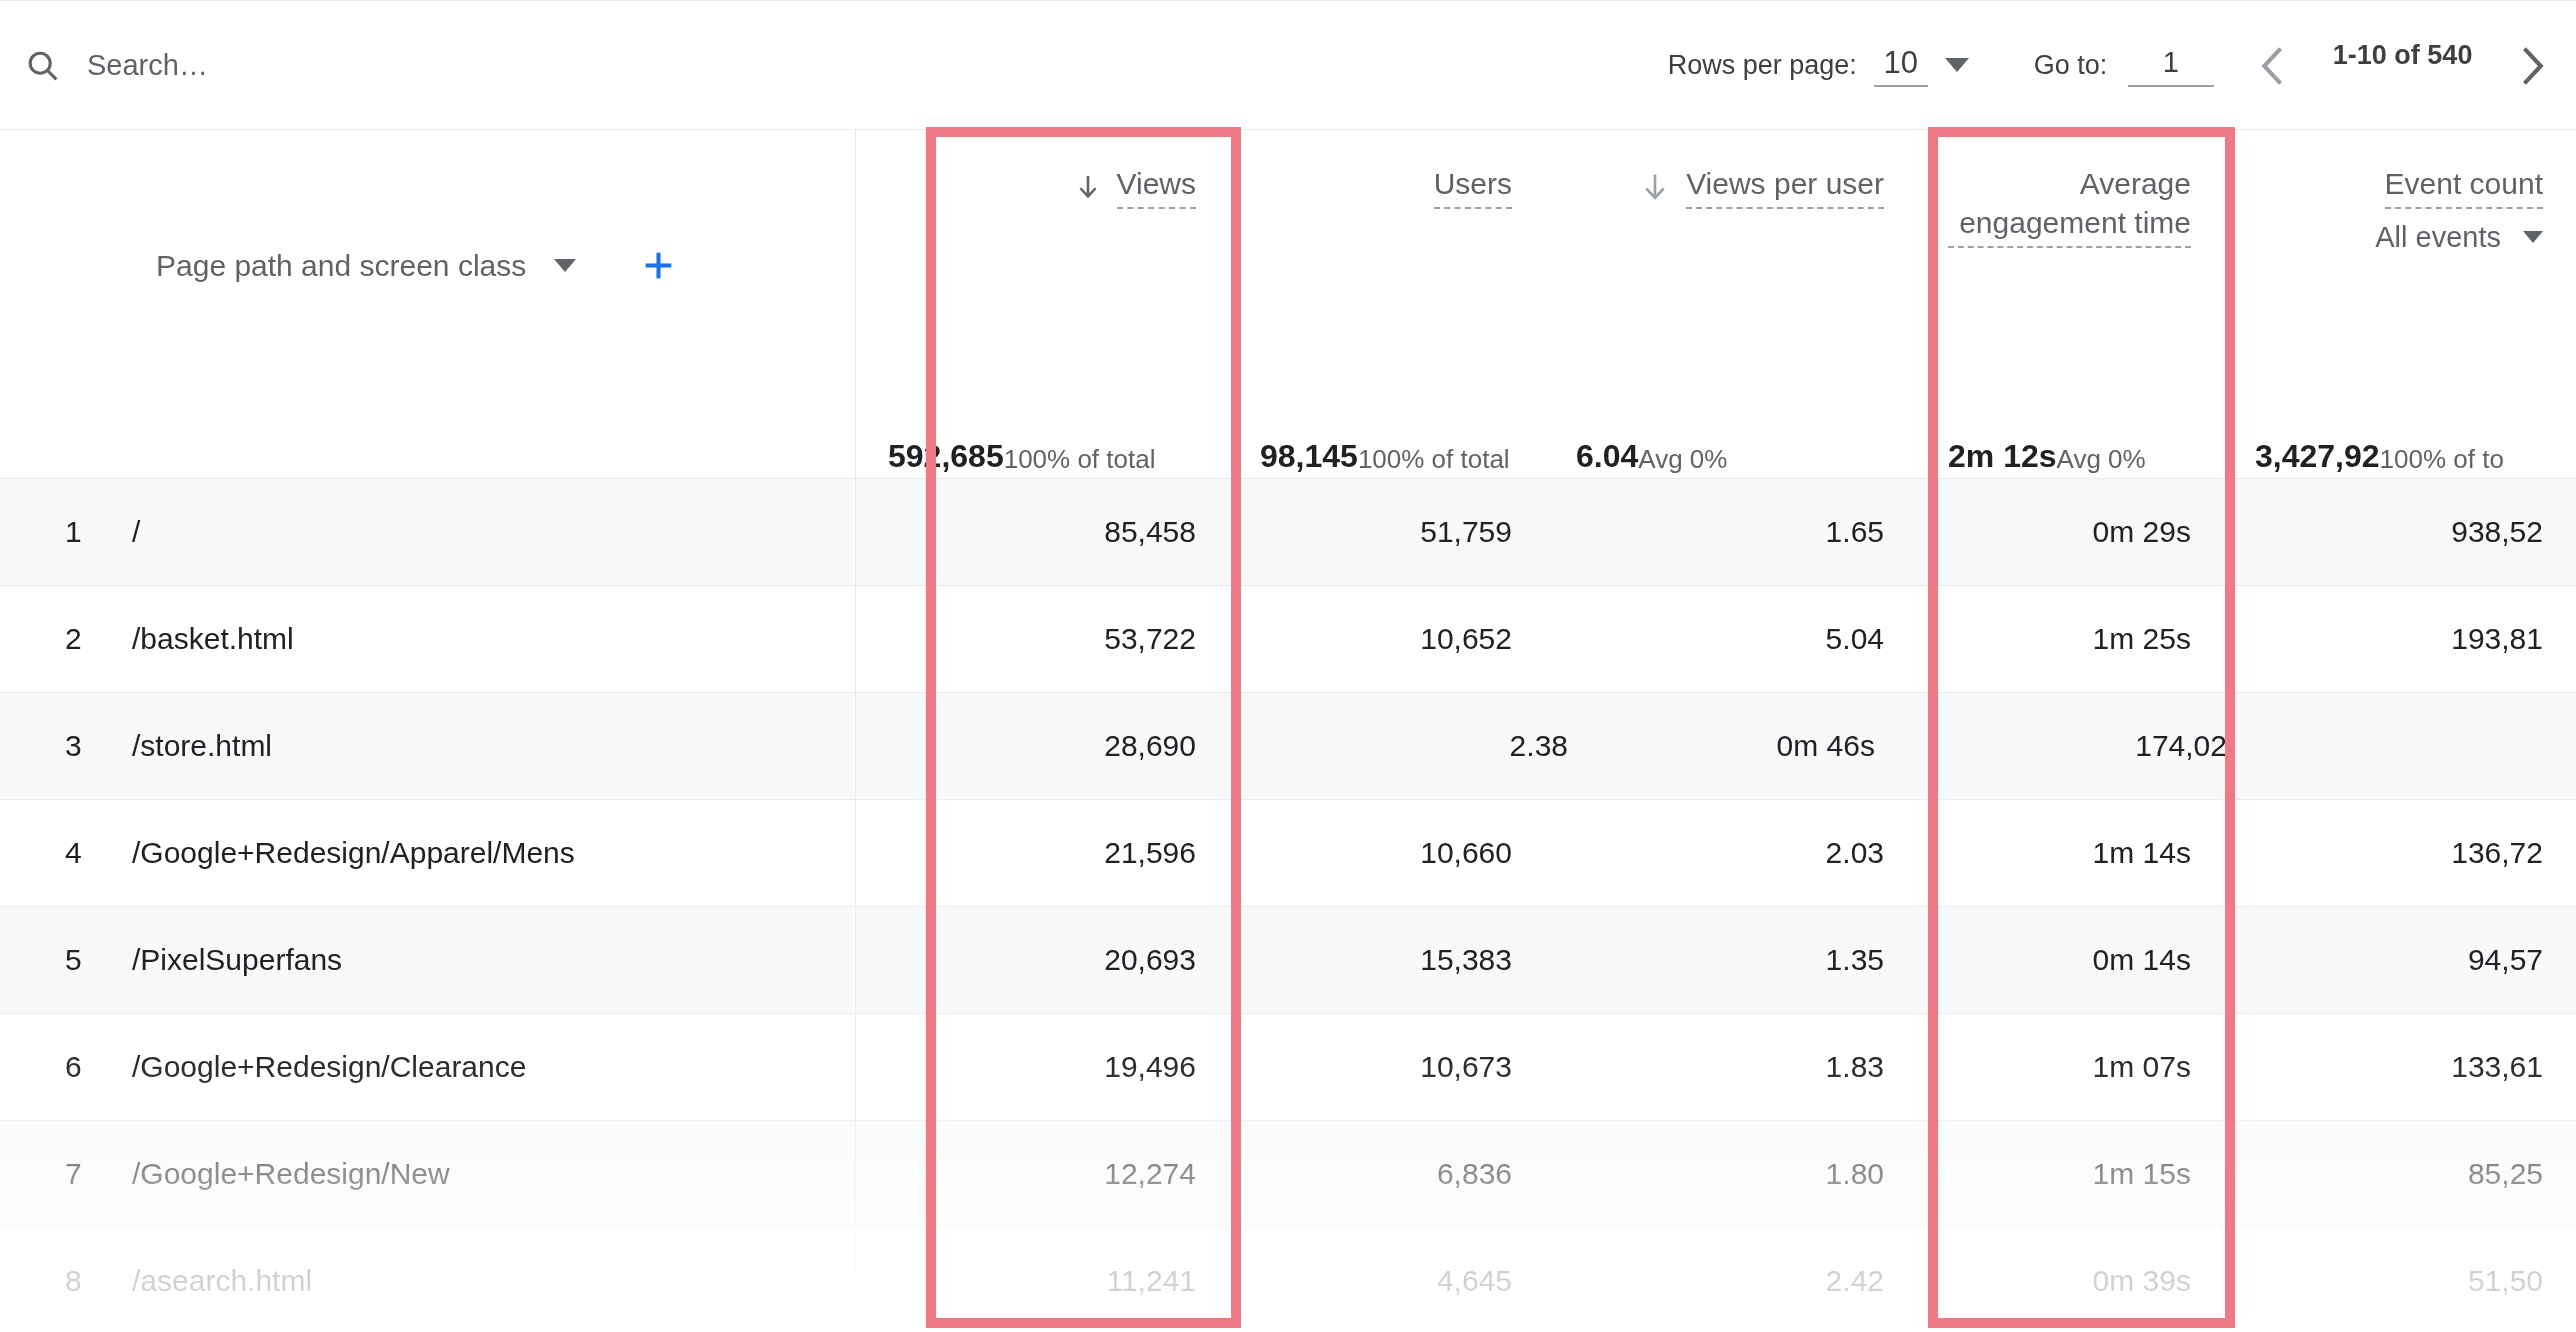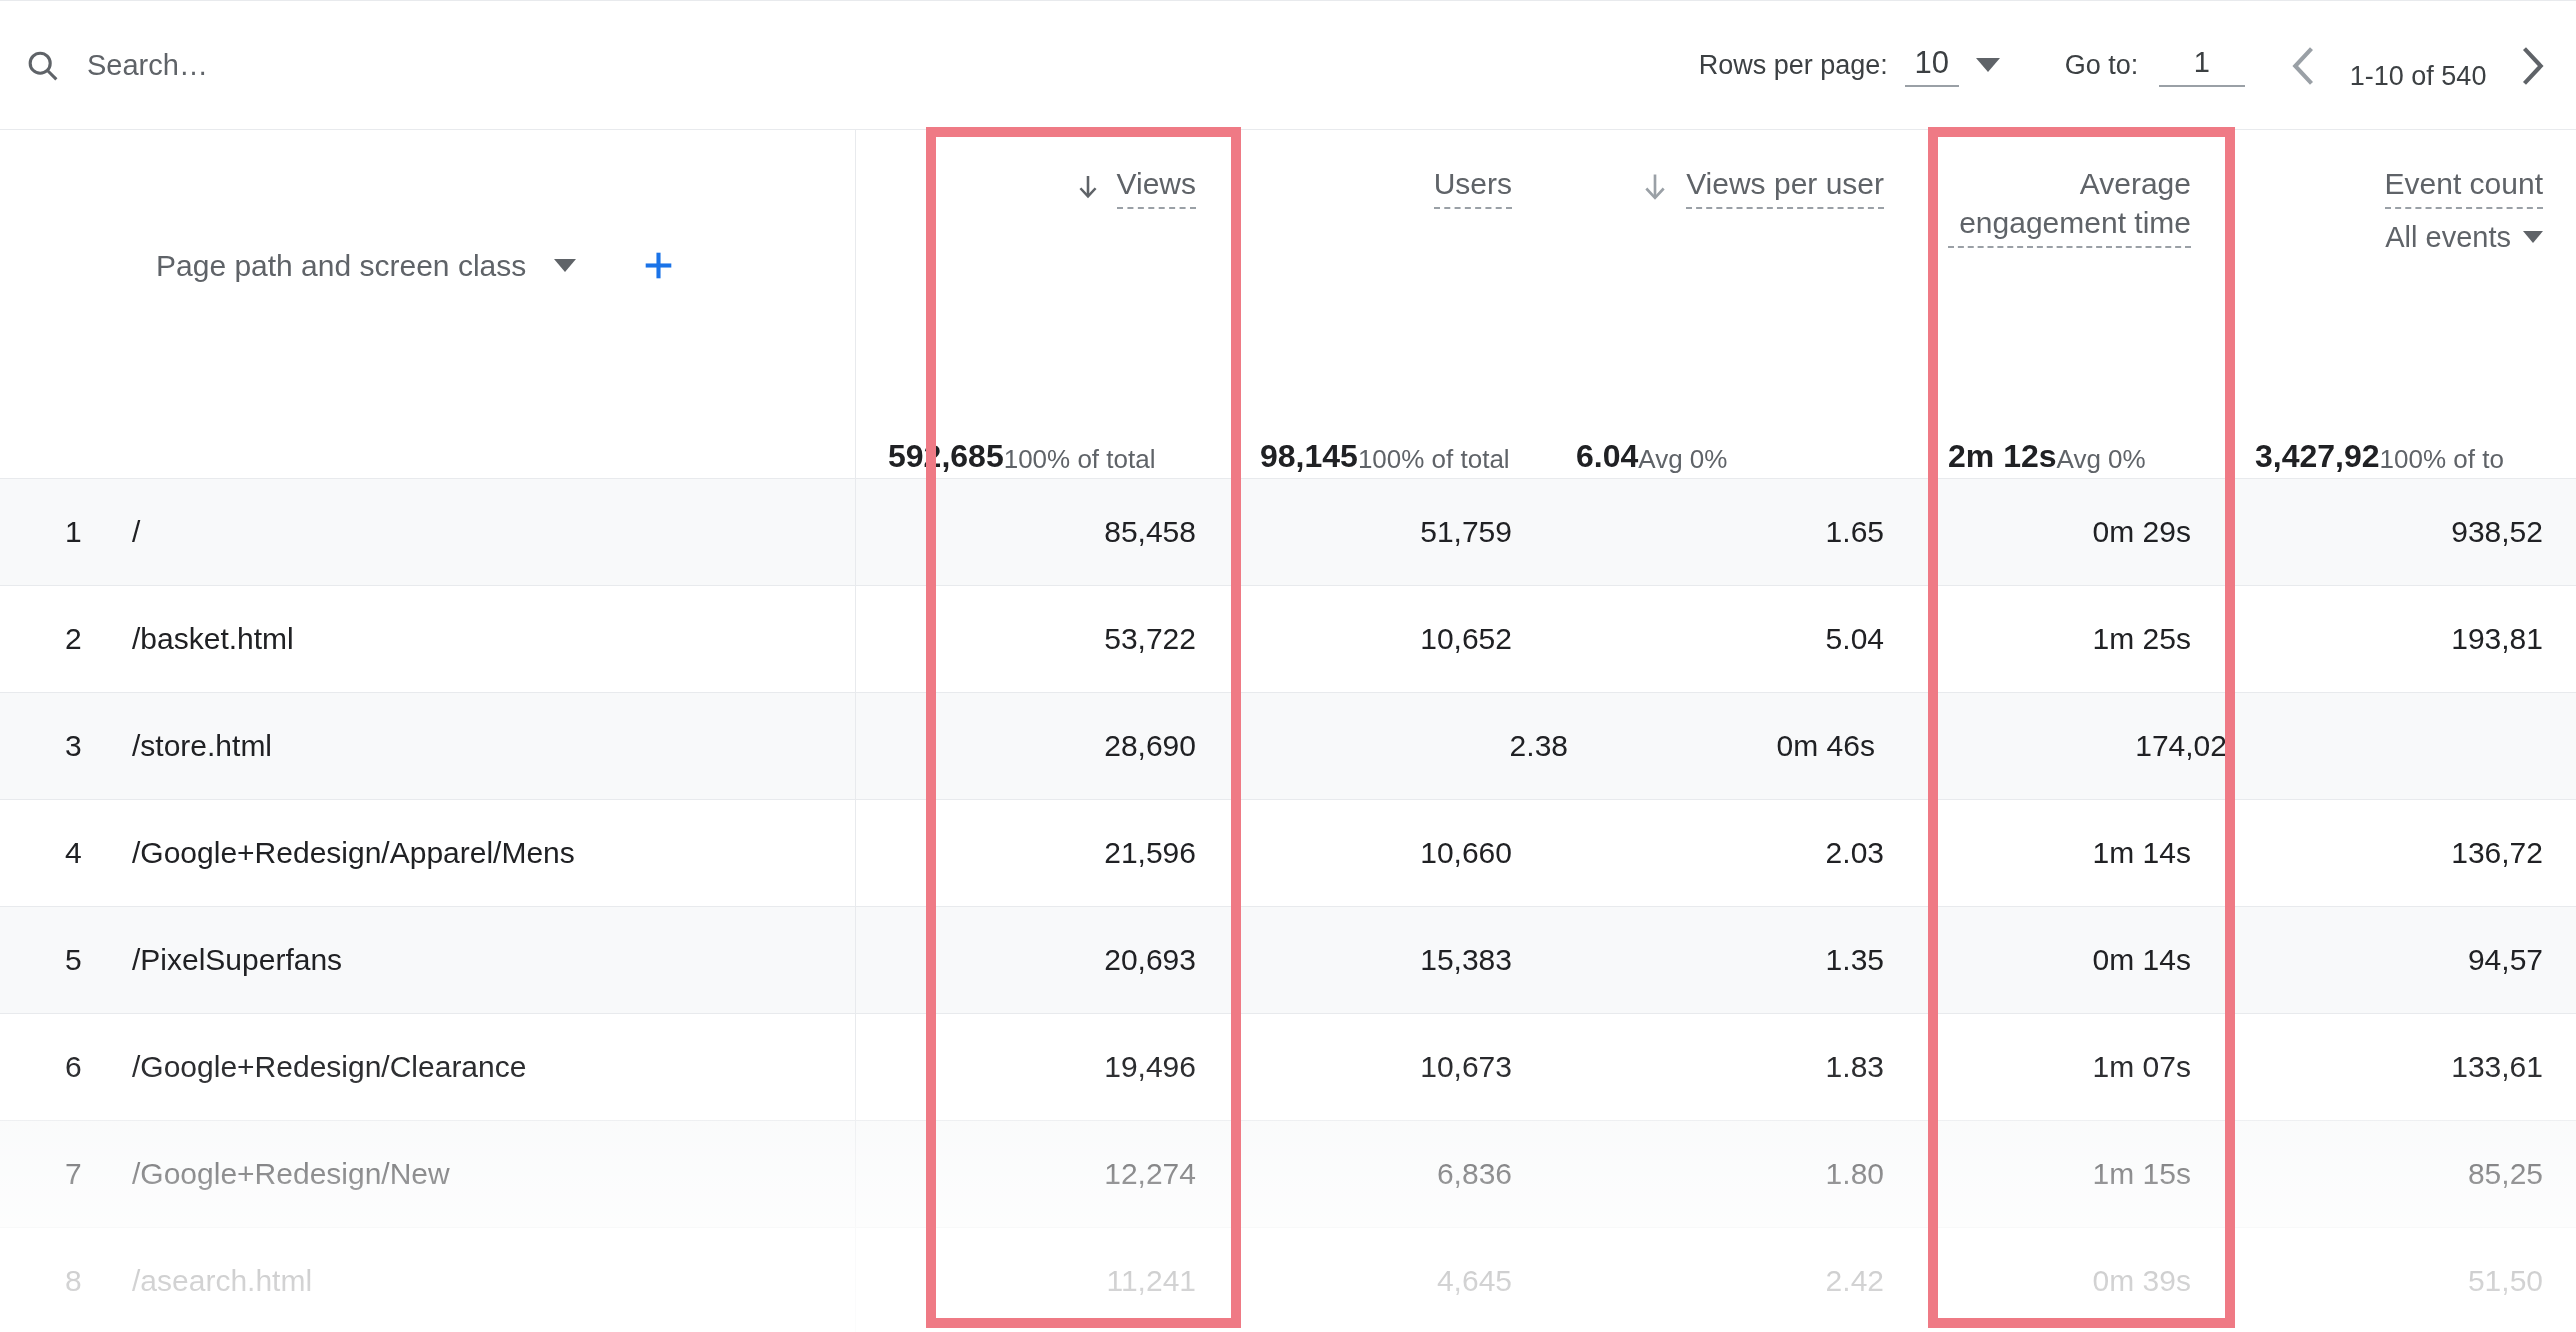--- a/index.html
+++ b/index.html
@@ -94,21 +94,21 @@
     background: transparent;
     font-family: "Liberation Sans", sans-serif;
     font-size: 29px;
     color: #3c4043;
     text-align: center;
     width: 100%;
     line-height: 37px;
     padding: 0;
   }
   .goto-underline { width: 100%; height: 1.9px; background: #9aa0a6; margin-top: 3.7px; }
-  .nav-group { display: flex; align-items: flex-end; gap: 2px; margin-left: 34px; }
+  .nav-group { display: flex; align-items: flex-start; gap: 16px; margin-left: 34px; font-weight: bold; }
   .chev { width: 52px; height: 52px; display: block; color: #9aa0a6; }
   .chev.active { color: #5f6368; }
   .range-text { font-size: 27px; color: #3c4043; white-space: nowrap; padding: 0 17px; }
 
   
   .table {
     position: absolute;
     left: 0; top: 129px;
     width: 2576px;
     border-top: 1.9px solid #e8eaed;
@@ -162,21 +162,21 @@
   }
   .dim-head-label { font-size: 30px; color: #5f6368; line-height: 39px; }
   .dim-caret {
     width: 0; height: 0;
     border-left: 11.2px solid transparent;
     border-right: 11.2px solid transparent;
     border-top: 13px solid #5f6368;
   }
   .plus-icon { width: 41px; height: 41px; display: block; color: #1a73e8; margin-left: 34px; }
 
-  .all-events-row { display: flex; align-items: center; gap: 12px; justify-content: center; margin-top: 9.3px; }
+  .all-events-row { display: flex; align-items: center; gap: 22px; justify-content: center; margin-top: 9.3px; }
   .all-events-label { font-size: 29px; color: #5f6368; line-height: 39px; }
   .mini-caret {
     width: 0; height: 0;
     border-left: 10.2px solid transparent;
     border-right: 10.2px solid transparent;
     border-top: 12px solid #5f6368;
   }
 
   
   .total-row { height: 112px; }

